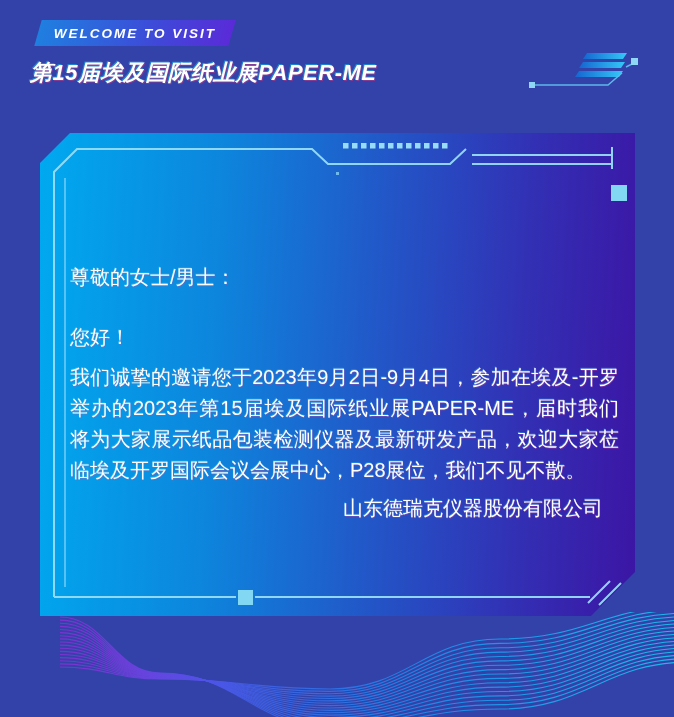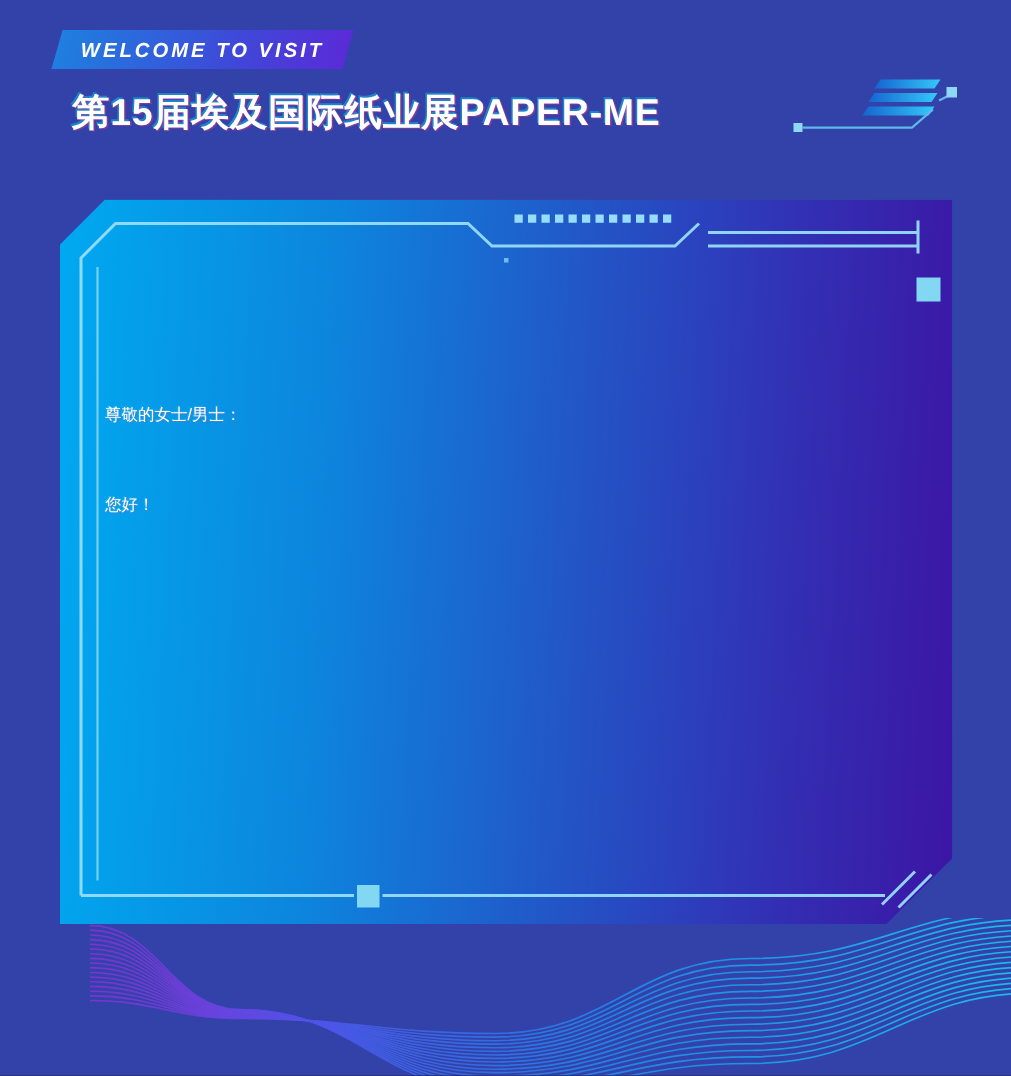--- a/index.html
+++ b/index.html
@@ -22,23 +22,24 @@
     transform:skewX(-16deg);
     display:flex;align-items:center;
   }
   .ribbon span{
     transform:skewX(16deg);
     font-style:italic;font-weight:700;
     font-size:13.5px;letter-spacing:2px;
     white-space:nowrap;
   }
   .page-title{
-    position:absolute;left:48px;top:58px;
-    font-size:25px;font-weight:800;letter-spacing:.5px;
+    position:absolute;left:30px;top:58px;
+    font-size:22px;font-weight:800;letter-spacing:.5px;
     white-space:nowrap;
+    font-style:italic;
   }
   .chroma{
     text-shadow:1px 1px 0 rgba(255,50,120,.40), -1px -1px 0 rgba(0,230,255,.40);
   }
   .chroma-soft{
     text-shadow:.6px .6px 0 rgba(255,60,130,.28), -.6px -.6px 0 rgba(40,230,255,.28);
   }
   .deco-tr{position:absolute;left:505px;top:45px;}
   
   .card{
@@ -46,21 +47,21 @@
     background:linear-gradient(93deg,#00a9f0 0%,#0d85dd 30%,#2159c9 55%,#3230b4 80%,#3c15a5 100%);
     -webkit-clip-path:polygon(30px 0,100% 0,100% 439px,551px 100%,0 100%,0 30px);
     clip-path:polygon(30px 0,100% 0,100% 439px,551px 100%,0 100%,0 30px);
   }
   .card-frame{position:absolute;left:0;top:0;}
   .card-heading{
     position:absolute;left:0;top:58px;width:100%;
     text-align:center;
     font-size:27px;font-weight:700;letter-spacing:4px;
   }
-  .card-text{position:absolute;font-size:11px;line-height:31px;}
+  .card-text{position:absolute;font-size:20px;line-height:31px;}
   .salutation{left:30px;top:129px;}
   .greeting{left:30px;top:189px;}
   .body-par{left:30px;top:229px;width:549px;text-align:justify;}
   .signature{left:30px;right:32px;top:360px;text-align:right;width:533px;}
   
   .waves{position:absolute;left:0;top:612px;}
 </style>
 </head>
 <body>
 
@@ -119,20 +120,22 @@
         <rect x="402" y="10" width="5.5" height="5.5"></rect>
       </g>
       <rect x="296" y="39" width="3" height="3" fill="#97ddf9" opacity="0.7"></rect>
 
       <rect x="571" y="52" width="16" height="16" fill="#82d7f3"></rect>
       <rect x="198" y="457" width="15" height="15" fill="#82d7f3"></rect>
     </svg>
 
     <div class="card-text salutation chroma-soft">尊敬的女士/男士：</div>
     <div class="card-text greeting chroma-soft">您好！</div>
+    <div class="card-text body-par chroma-soft">我们诚挚的邀请您于2023年9月2日-9月4日，参加在埃及-开罗举办的2023年第15届埃及国际纸业展PAPER-ME，届时我们将为大家展示纸品包装检测仪器及最新研发产品，欢迎大家莅临埃及开罗国际会议会展中心，P28展位，我们不见不散。</div>
+    <div class="card-text signature chroma-soft">山东德瑞克仪器股份有限公司</div>
   </div>
 
   <svg id="wave-svg" class="waves" width="674" height="105" viewBox="0 0 674 105">
     <defs>
       <linearGradient id="wgrad" x1="0" y1="0" x2="1" y2="0">
         <stop offset="0" stop-color="#8b2fd6"></stop>
         <stop offset="0.25" stop-color="#4b55e8"></stop>
         <stop offset="0.55" stop-color="#1e8df0"></stop>
         <stop offset="1" stop-color="#17d0f8"></stop>
       </linearGradient>

